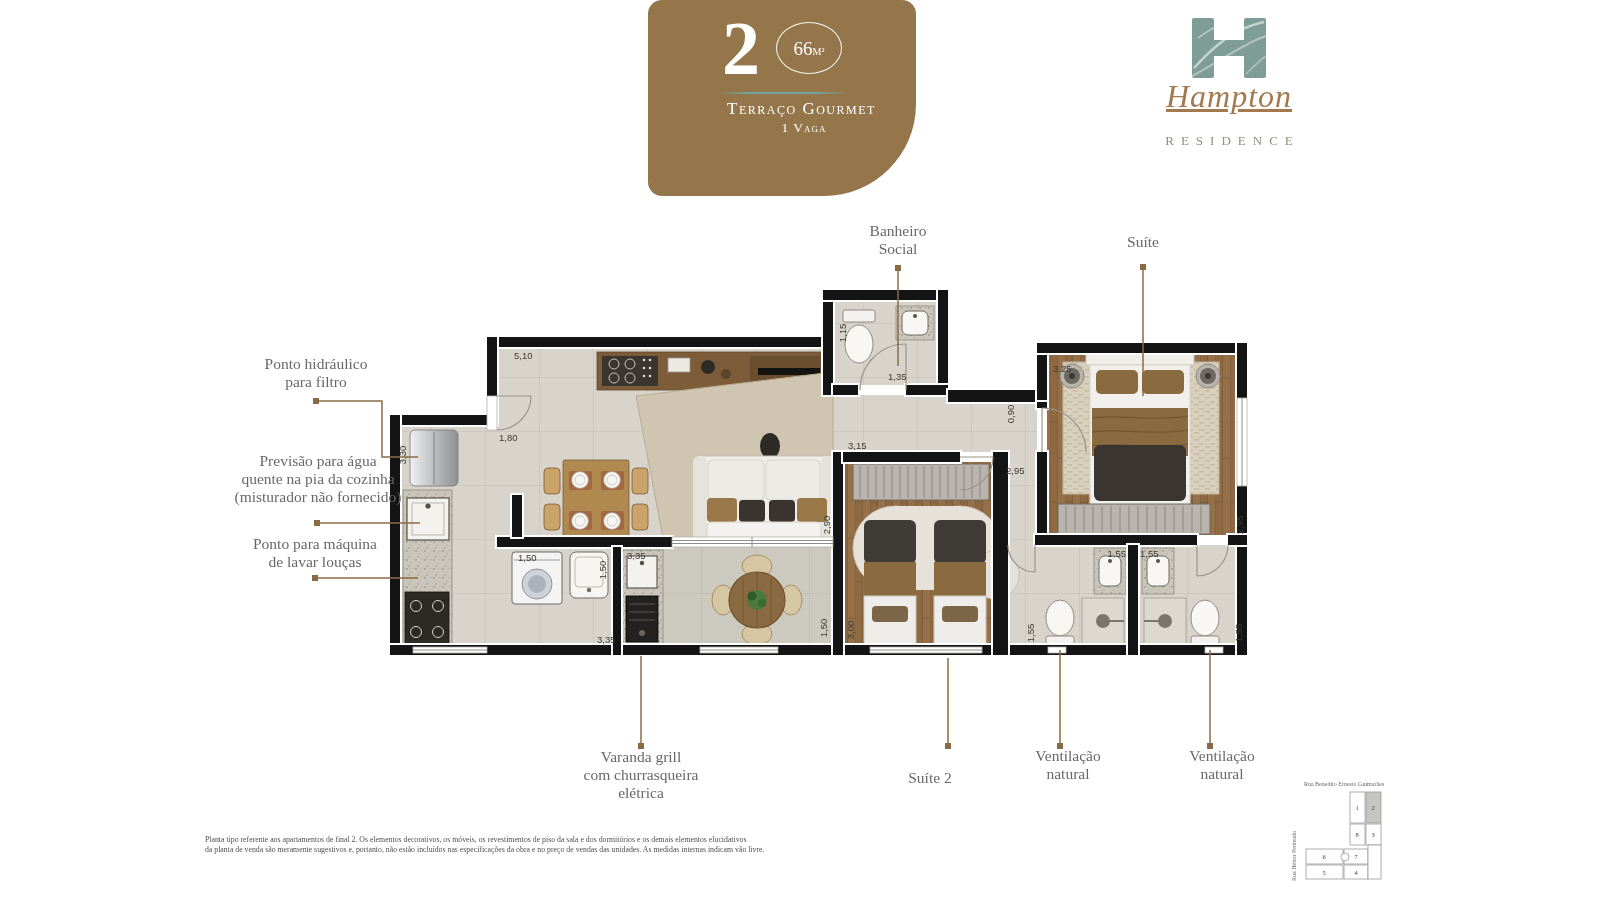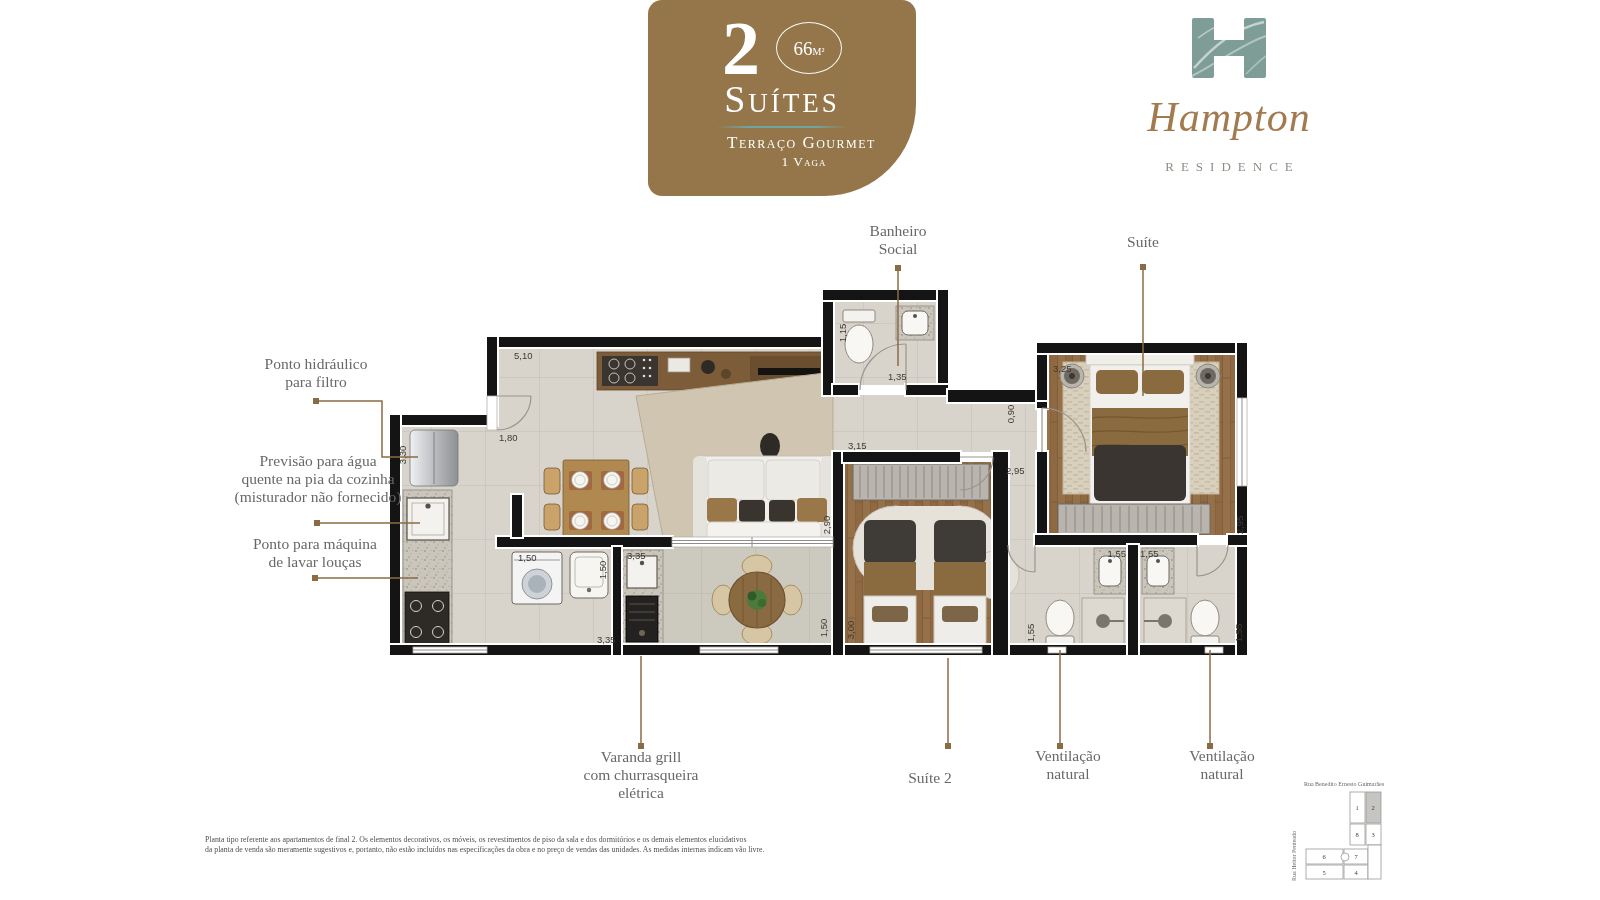--- a/index.html
+++ b/index.html
@@ -19,41 +19,40 @@
   .badge-unit{font-size:10px;line-height:1;margin-top:8px;}
   .badge-title{font-variant:small-caps;font-size:38px;letter-spacing:3px;line-height:1;margin-top:-4px;}
   .badge-divider{width:132px;height:2px;margin:8px auto 5px auto;
                  background:linear-gradient(90deg,rgba(111,165,160,0) 0%,#6fa5a0 25%,#6fa5a0 75%,rgba(111,165,160,0) 100%);}
   .badge-f1{font-variant:small-caps;font-size:17px;letter-spacing:1.5px;line-height:1.2;margin-left:39px;}
   .badge-f2{font-variant:small-caps;font-size:13.5px;letter-spacing:1px;line-height:1.25;margin-left:44px;}
 
   
   .logo{position:absolute;left:1098px;top:16px;width:262px;text-align:center;}
   .logo svg{margin:0 auto;}
-  .logo-name{font-style:italic;font-size:42px;color:#a3794e;line-height:1;margin-top:16px;letter-spacing:1px;}
+  .logo-name{font-style:italic;font-size:32px;color:#a3794e;line-height:1;margin-top:0px;letter-spacing:1px;text-decoration:underline;}
   .logo-sub{font-size:13px;letter-spacing:7px;text-indent:7px;color:#8f8e85;margin-top:21px;}
 
   
   .disclaimer{position:absolute;left:205px;top:835px;font-size:7.8px;line-height:9.6px;
               color:#4f4f4f;white-space:nowrap;}
 </style>
 </head>
 <body>
 
 <div id="canvas">
 
   <div class="badge" style="background:#95764b">
     <div class="badge-top">
       <span class="badge-number">2</span>
       <span class="badge-oval">
         <span class="badge-area">66</span>
         <span class="badge-unit">M²</span>
       </span>
     </div>
-    <div class="badge-title">Suítes</div>
     <div class="badge-divider"></div>
     <div class="badge-f1">Terraço Gourmet</div>
     <div class="badge-f2">1 Vaga</div>
   </div>
 
   <div class="logo">
     <svg width="78" height="64" viewBox="0 0 78 64">
       <rect x="2" y="2" width="22" height="60" rx="2" fill="#7e9d96"></rect>
       <rect x="54" y="2" width="22" height="60" rx="2" fill="#7e9d96"></rect>
       <rect x="22" y="24" width="34" height="16" fill="#7e9d96"></rect>

